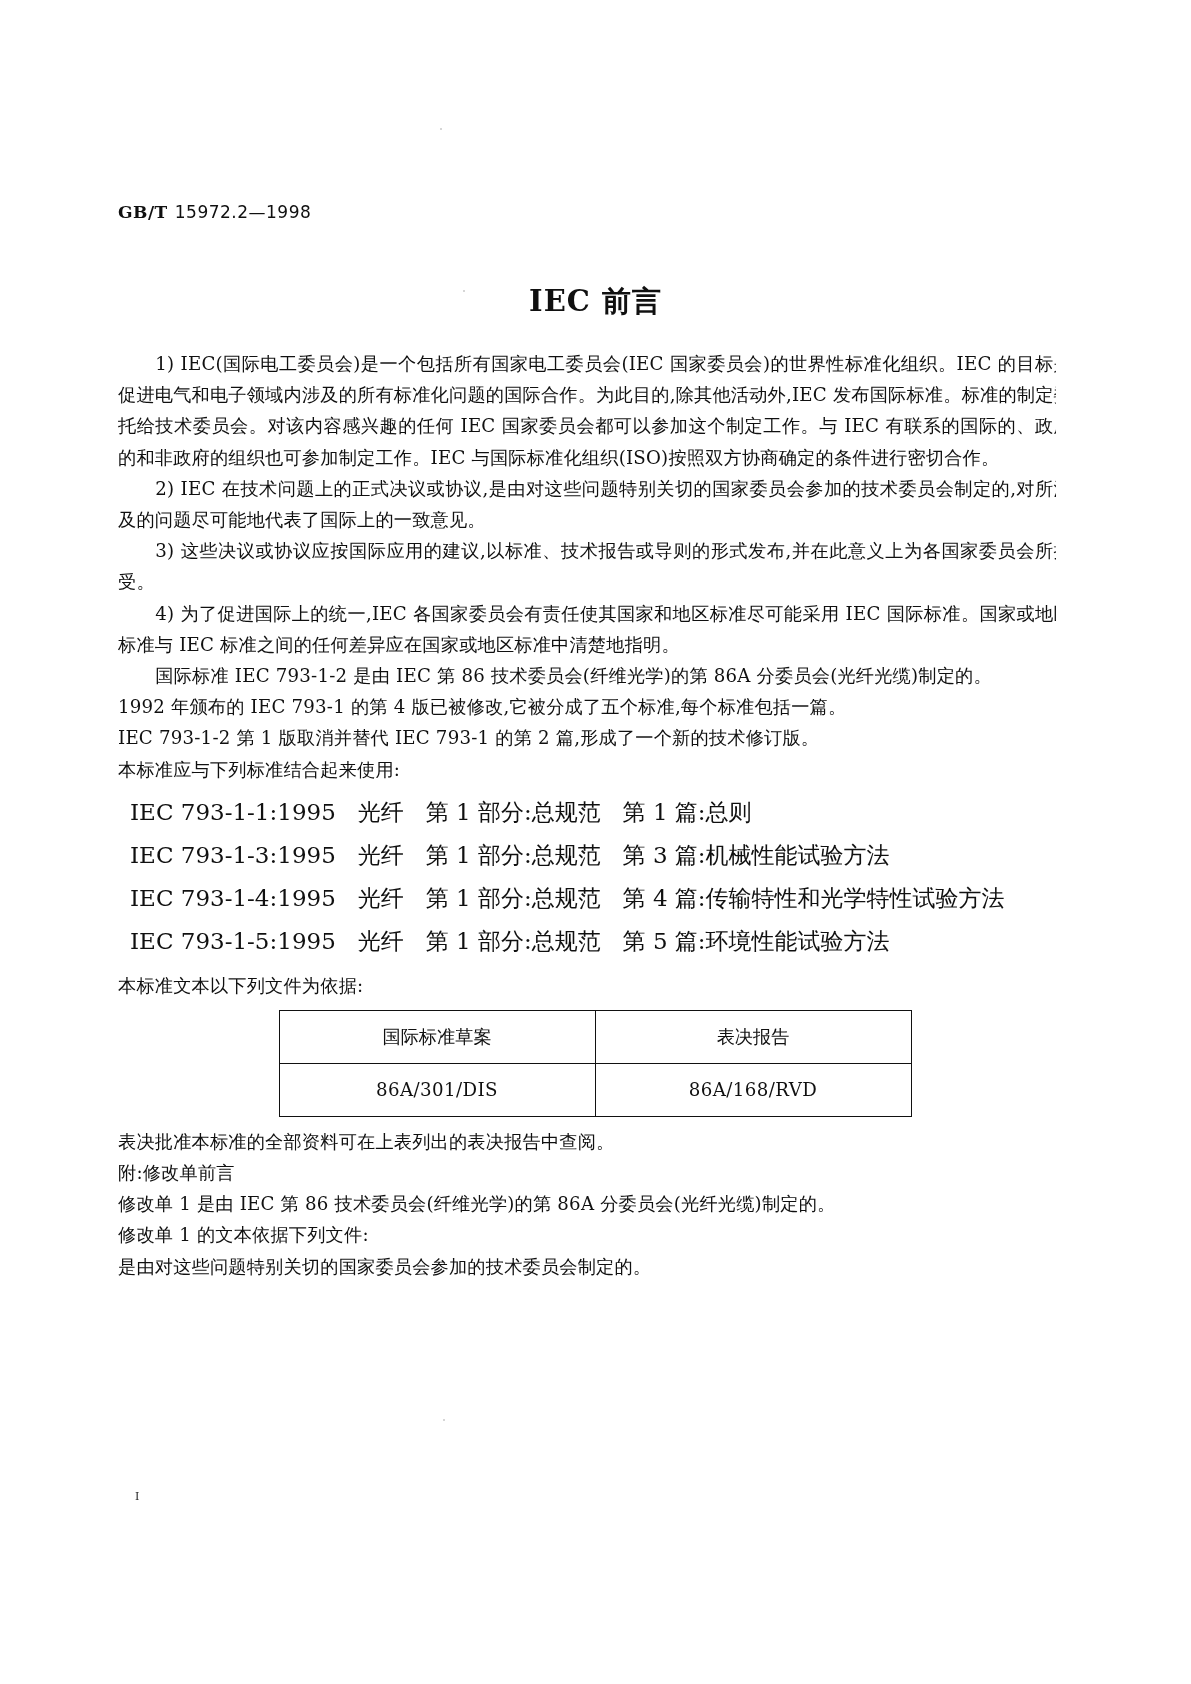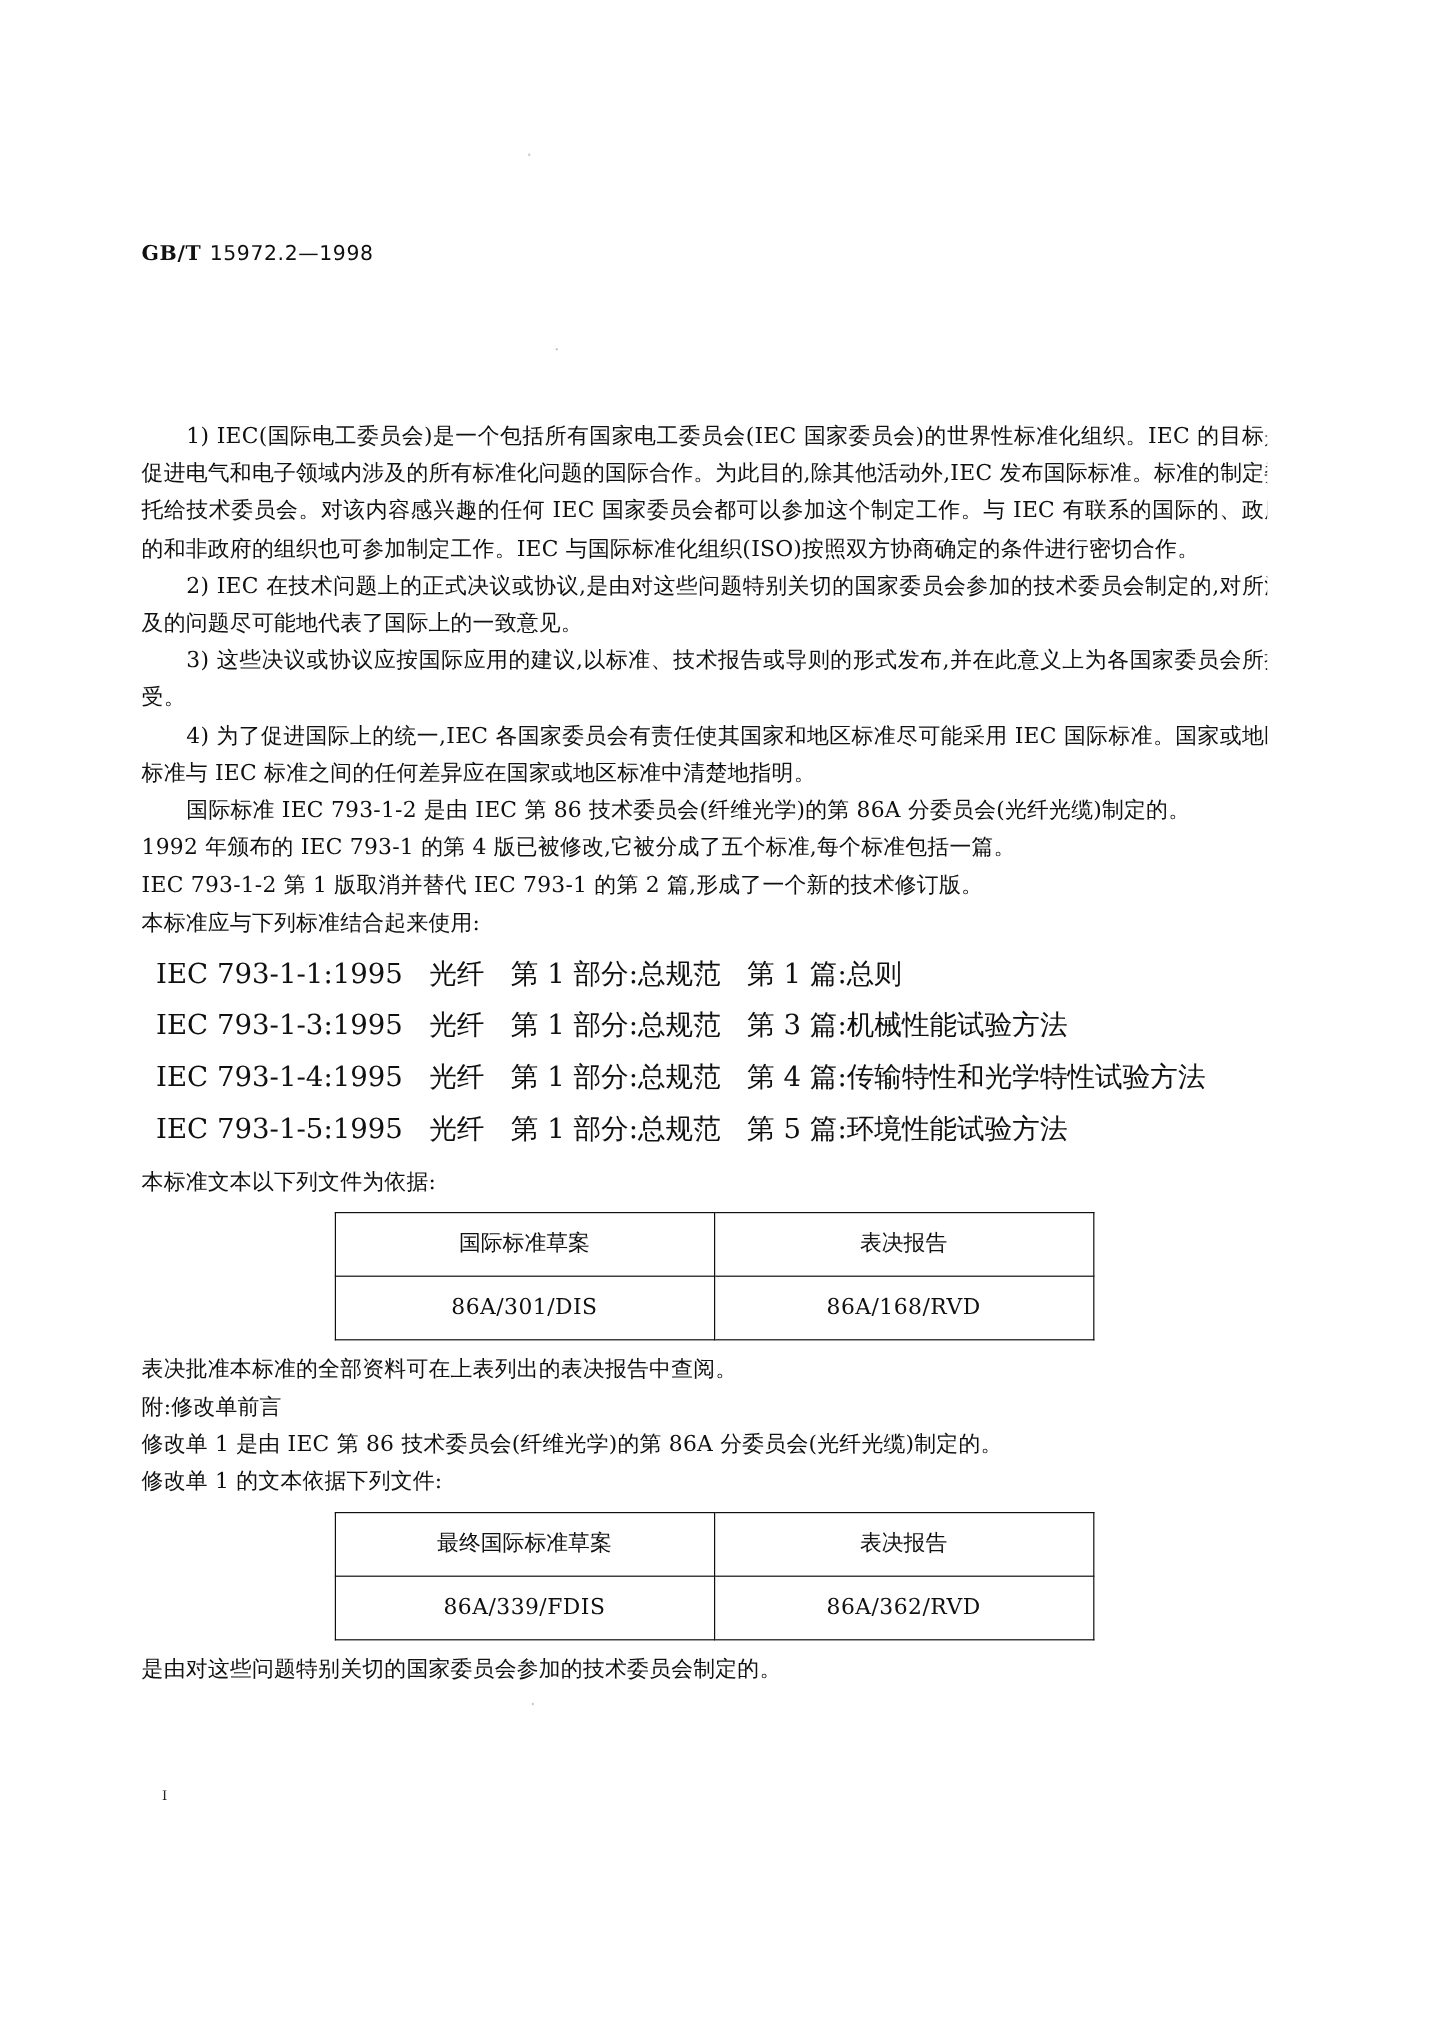--- a/index.html
+++ b/index.html
@@ -131,20 +131,21 @@
 </style>
 </head>
 <body>
 
 <div class="page">
 
   <div class="std-header">
     <span class="gbt">GB/T</span><span class="num">15972.2—1998</span>
   </div>
 
+  <div class="doc-title">IEC 前言</div>
 
   <div class="body-block">
 
     <p class="para indent2">1) IEC(国际电工委员会)是一个包括所有国家电工委员会(IEC 国家委员会)的世界性标准化组织。IEC 的目标是促进电气和电子领域内涉及的所有标准化问题的国际合作。为此目的,除其他活动外,IEC 发布国际标准。标准的制定委托给技术委员会。对该内容感兴趣的任何 IEC 国家委员会都可以参加这个制定工作。与 IEC 有联系的国际的、政府的和非政府的组织也可参加制定工作。IEC 与国际标准化组织(ISO)按照双方协商确定的条件进行密切合作。</p>
     <p class="para indent2">2) IEC 在技术问题上的正式决议或协议,是由对这些问题特别关切的国家委员会参加的技术委员会制定的,对所涉及的问题尽可能地代表了国际上的一致意见。</p>
     <p class="para indent2">3) 这些决议或协议应按国际应用的建议,以标准、技术报告或导则的形式发布,并在此意义上为各国家委员会所接受。</p>
     <p class="para indent2">4) 为了促进国际上的统一,IEC 各国家委员会有责任使其国家和地区标准尽可能采用 IEC 国际标准。国家或地区标准与 IEC 标准之间的任何差异应在国家或地区标准中清楚地指明。</p>
     <p class="para indent2">国际标准 IEC 793-1-2 是由 IEC 第 86 技术委员会(纤维光学)的第 86A 分委员会(光纤光缆)制定的。</p>
 
     <p class="para flush">1992 年颁布的 IEC 793-1 的第 4 版已被修改,它被分成了五个标准,每个标准包括一篇。</p>
@@ -171,34 +172,20 @@
         </tr>
       </tbody>
         </table>
     </div>
 
     <p class="para flush">表决批准本标准的全部资料可在上表列出的表决报告中查阅。</p>
     <p class="para flush">附:修改单前言</p>
     <p class="para flush">修改单 1 是由 IEC 第 86 技术委员会(纤维光学)的第 86A 分委员会(光纤光缆)制定的。</p>
     <p class="para flush">修改单 1 的文本依据下列文件:</p>
 
-    <div class="tbl-wrap">
-      <table class="doc-table">
-        <tbody>
-            <tr>
-          <td>最终国际标准草案</td>
-          <td>表决报告</td>
-        </tr>
-        <tr>
-          <td class="mono">86A/339/FDIS</td>
-          <td class="mono">86A/362/RVD</td>
-        </tr>
-      </tbody>
-        </table>
-    </div>
 
     <p class="para flush">是由对这些问题特别关切的国家委员会参加的技术委员会制定的。</p>
   </div>
 
   <div class="page-mark">I</div>
 
   <div class="speck" style="left:440px; top:128px;"></div>
   <div class="speck" style="left:463px; top:290px;"></div>
   <div class="speck" style="left:443px; top:1419px;"></div>
   <div class="speck" style="left:150px; top:765px;"></div>

